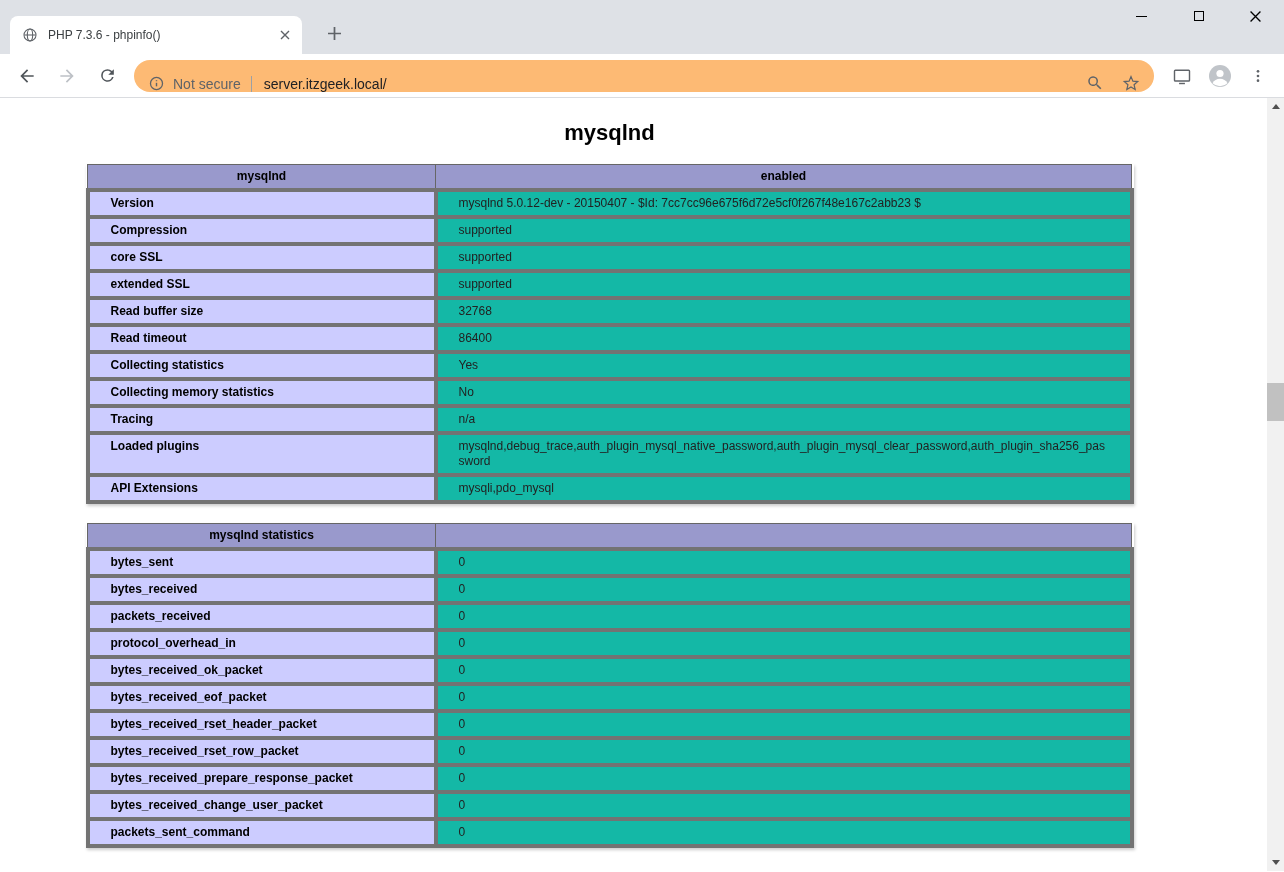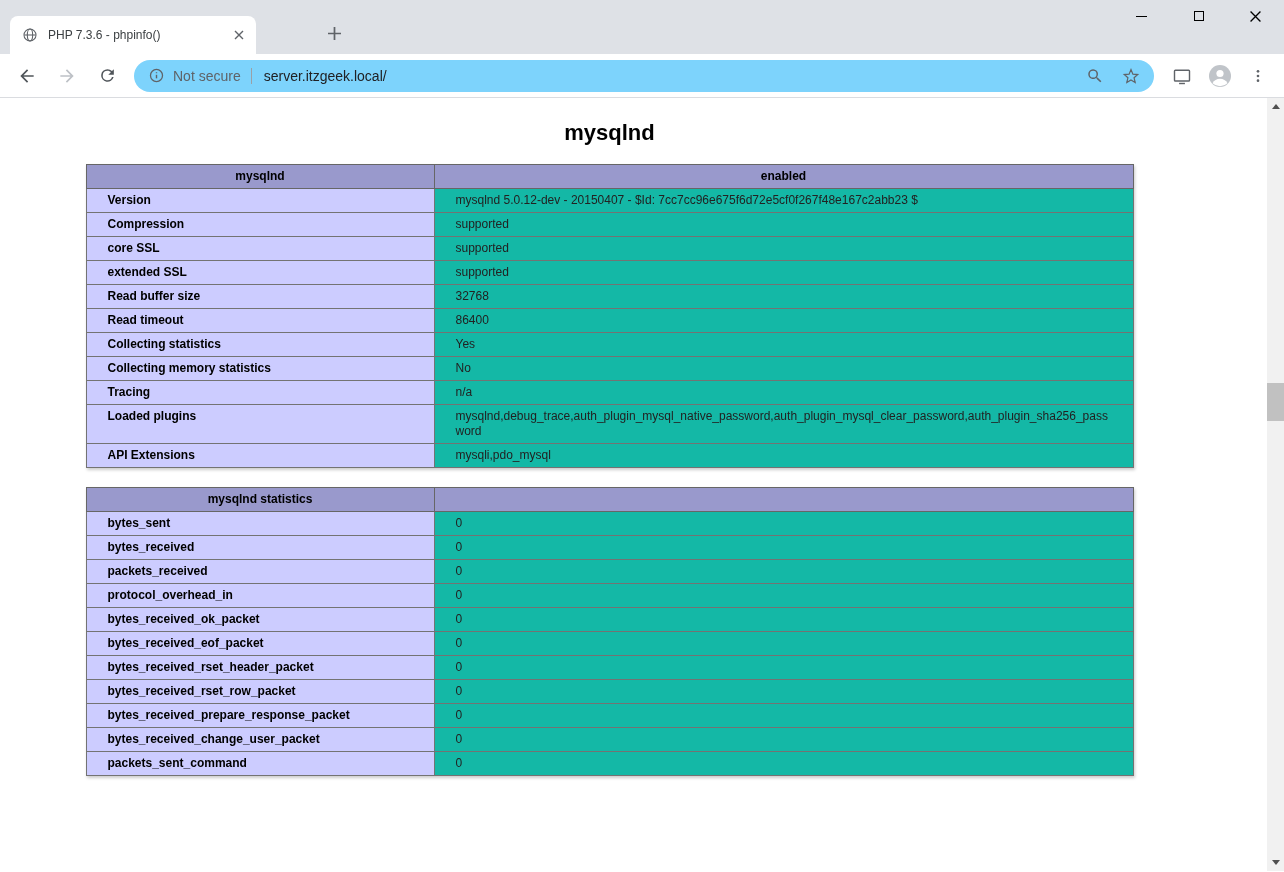--- a/index.html
+++ b/index.html
@@ -4,21 +4,21 @@
 <style>
   * { margin:0; padding:0; box-sizing:border-box; }
   html,body { width:1284px; height:872px; overflow:hidden; }
   body { font-family:"Liberation Sans", sans-serif; background:#fff; }
 
   .window { position:relative; width:1284px; height:872px; background:#fff; }
 
   
   .tabstrip { position:relative; height:54px; background:#dee1e6; }
   .tab {
-    position:absolute; left:10px; bottom:0; width:246px; height:38px;
+    position:absolute; left:10px; bottom:0; width:292px; height:38px;
     background:#fff; border-radius:8px 8px 0 0;
     display:flex; align-items:center; padding:0 8px 0 12px;
   }
   .tab-title { flex:1; margin-left:10px; font-size:12px; color:#3c4043;
     white-space:nowrap; overflow:hidden; text-overflow:ellipsis; }
   .tab-close { width:18px; height:18px; display:flex; align-items:center; justify-content:center;
     border-radius:50%; cursor:pointer; }
   .newtab-btn { position:absolute; left:320px; bottom:7px; width:28px; height:28px;
     display:flex; align-items:center; justify-content:center; border-radius:50%; cursor:pointer; }
 
@@ -26,41 +26,41 @@
   .win-btn { width:57px; height:32px; display:flex; align-items:center; justify-content:center; cursor:pointer; }
   .glyph-min { width:11px; height:1px; background:#000; }
   .glyph-max { width:10px; height:10px; border:1px solid #000; }
 
   
   .toolbar { height:44px; background:#fff; display:flex; align-items:center;
     padding:0 8px 0 10px; border-bottom:1px solid #dadce0; }
   .nav-btn { width:34px; height:34px; min-width:34px; border-radius:50%;
     display:flex; align-items:center; justify-content:center; margin-right:6px; cursor:pointer; }
   .nav-btn.disabled { cursor:default; }
-  .omnibox { flex:1; height:32px; background:#7dd3fc; border-radius:16px;
-    display:flex; align-items:center; padding:0 14px; margin:0 8px 0 4px; font-size:14px; cursor:text; }
+  .omnibox { flex:1; height:32px; background:#fdba74; border-radius:16px;
+    display:flex; align-items:flex-end; padding:0 14px; margin:0 8px 0 4px; font-size:14px; cursor:text; }
   .sec-label { margin:0 10px 0 8px; color:#5f6368; }
   .omni-sep { width:1px; height:16px; background:#9aa0a6; margin-right:12px; }
   .url-text { color:#202124; }
   .omni-right { margin-left:auto; display:flex; align-items:center; gap:18px; }
   .toolbar-icon-btn { width:36px; height:36px; min-width:36px; display:flex; align-items:center;
     justify-content:center; border-radius:50%; cursor:pointer; margin-left:2px; }
 
   
   .page-area { display:flex; height:773px;gap:48px; }
   .content { flex:1; height:100%; overflow:hidden; background:#fff; padding-top:16px; }
 
   .page-title { text-align:center; font-size:22px; font-weight:bold; color:#000; margin:6px 0 18px; }
 
   .php-table { border-collapse:collapse; width:1048px; margin:0 auto 19px auto;
     font-size:12px; box-shadow:1px 2px 3px #ccc; table-layout:fixed; }
   .php-table th { background:#9999cc; border:1px solid #666; color:#000;
     font-weight:bold; text-align:center; padding:4px 5px; line-height:15px; }
   .php-table th:first-child, .php-table td:first-child { width:348px; }
-  .php-table td { border:1px solid #737373; padding:4px 21px; vertical-align:baseline; line-height:15px; }
+  .php-table td { border:4px solid #737373; padding:4px 21px; vertical-align:baseline; line-height:15px; }
   .php-table td.e { background:#ccccff; font-weight:bold; color:#000; }
   .php-table td.v { background:#14b8a6; color:#222; word-break:break-all; }
 
   
   .scrollbar { width:17px; background:#f1f1f1; display:flex; flex-direction:column; }
   .sb-btn { height:17px; display:flex; align-items:center; justify-content:center; cursor:pointer; }
   .tri-up { width:0; height:0; border-left:4px solid transparent; border-right:4px solid transparent; border-bottom:5px solid #505050; }
   .tri-down { width:0; height:0; border-left:4px solid transparent; border-right:4px solid transparent; border-top:5px solid #505050; }
   .sb-track { flex:1; position:relative; }
   .sb-thumb { position:absolute; left:0; top:268px; width:17px; height:38px; background:#c1c1c1; cursor:pointer; }

